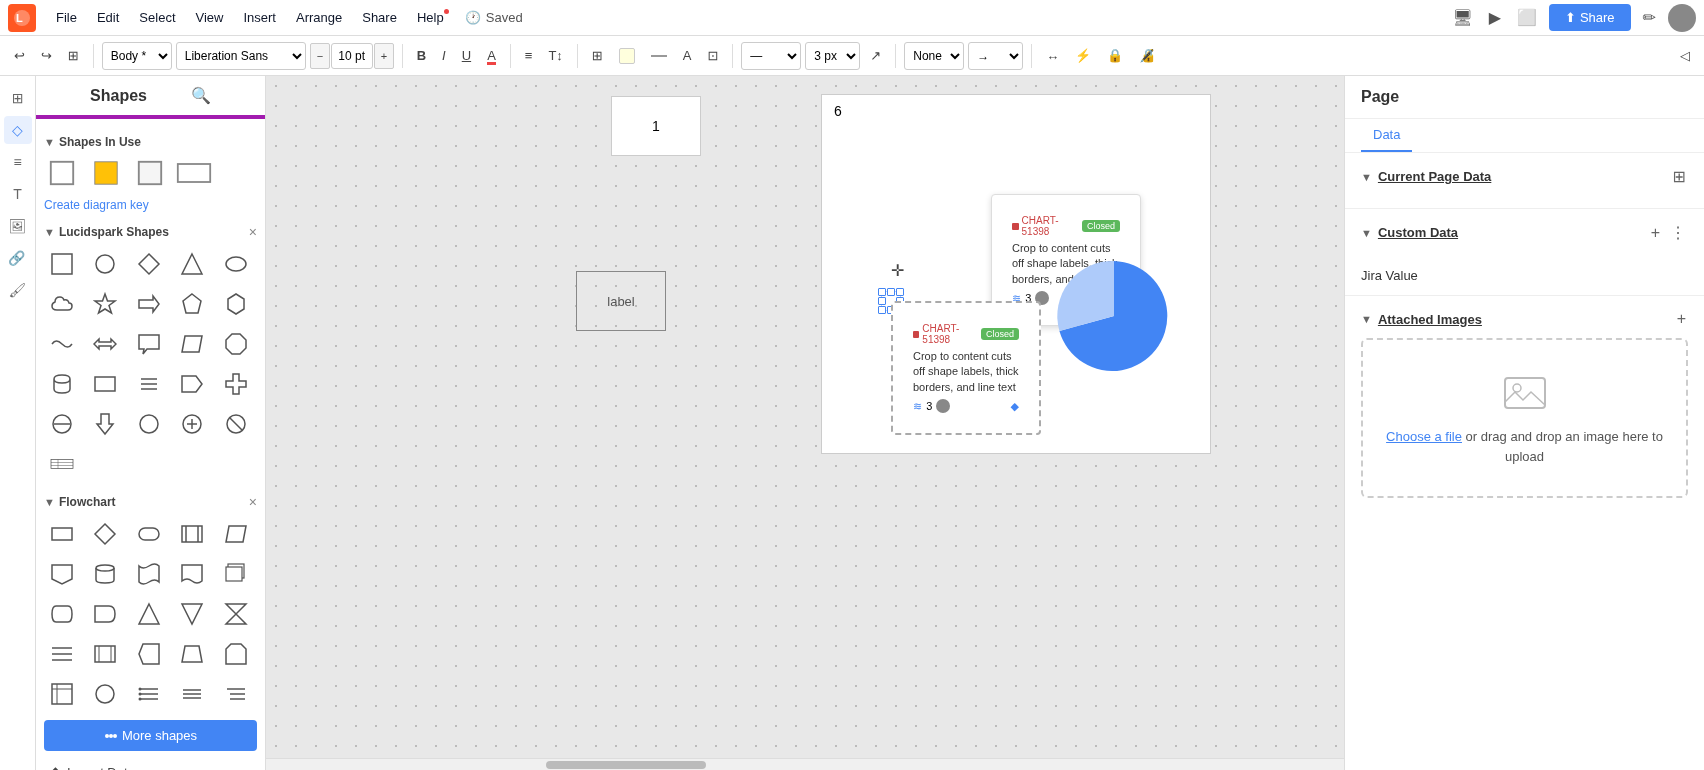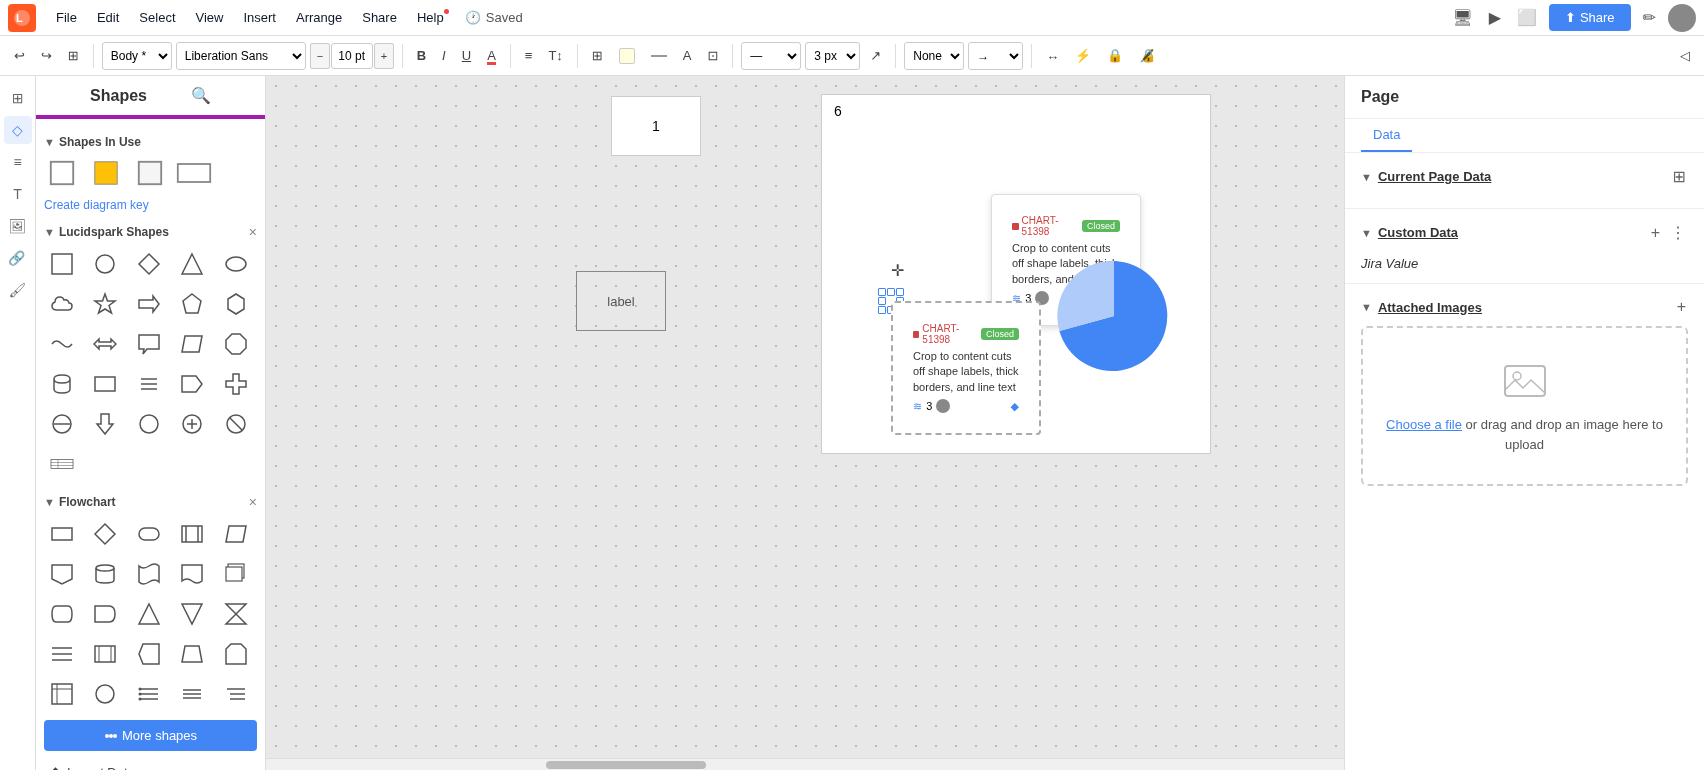--- a/index.html
+++ b/index.html
@@ -95,21 +95,21 @@
     .page-tabs { display: flex; padding: 0 16px; border-bottom: 1px solid #eee; }
     .page-tab { padding: 8px 12px; font-size: 13px; color: #666; cursor: pointer; border-bottom: 2px solid transparent; }
     .page-tab.active { color: #4285f4; border-bottom-color: #4285f4; }
     
     .right-section { padding: 12px 16px; border-bottom: 1px solid #eee; }
     .right-section-header { display: flex; align-items: center; gap: 6px; cursor: pointer; margin-bottom: 8px; }
     .right-section-title { font-size: 13px; font-weight: 600; color: #333; flex: 1; text-decoration: underline; }
     .right-section-btn { background: none; border: none; cursor: pointer; font-size: 16px; color: #666; padding: 2px; }
     
     .custom-data-section { padding: 12px 16px; border-bottom: 1px solid #eee; }
-    .jira-value-row { display: flex; align-items: center; justify-content: space-between; margin-top: 12px; font-style: italic; }
+    .jira-value-row { display: flex; align-items: center; justify-content: space-between; margin-top: 24px; }
     .jira-label { font-size: 13px; color: #333; }
     
     .attached-images-section { padding: 12px 16px; }
     .upload-area { border: 2px dashed #ccc; border-radius: 6px; padding: 30px 20px; display: flex; flex-direction: column; align-items: center; justify-content: center; gap: 8px; margin-top: 8px; min-height: 160px; }
     .upload-icon { font-size: 36px; color: #bbb; }
     .upload-text { font-size: 13px; color: #555; text-align: center; line-height: 1.5; }
     .upload-link { color: #4285f4; cursor: pointer; text-decoration: underline; }
 
     
     .collapse-arrow { font-size: 11px; color: #666; }

